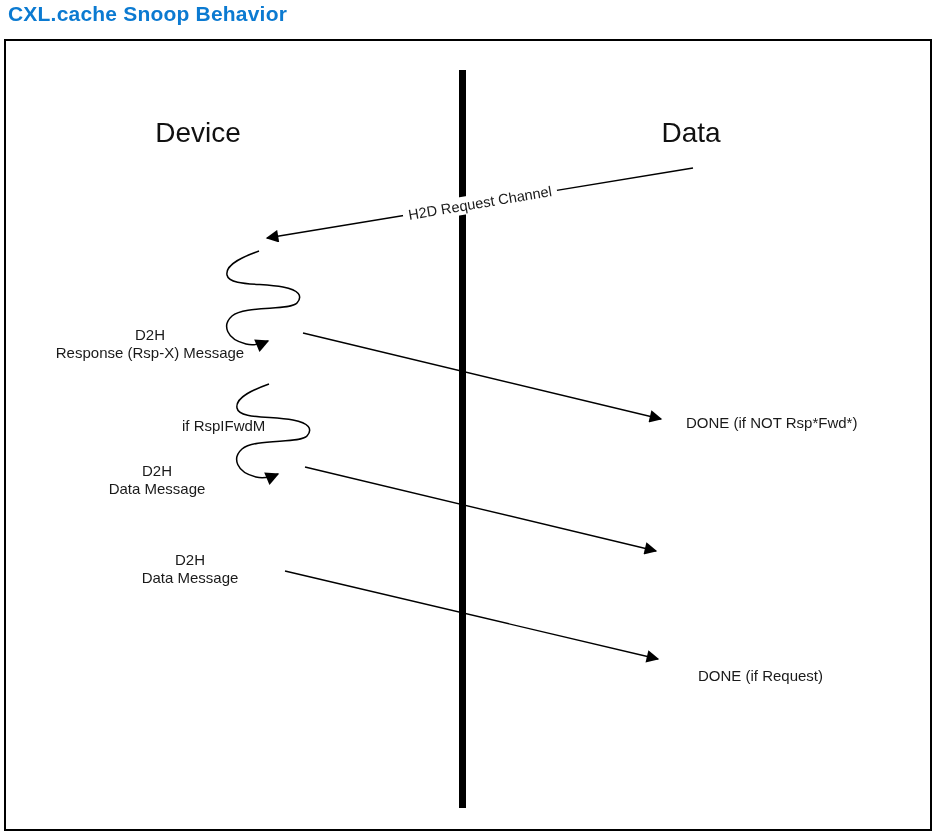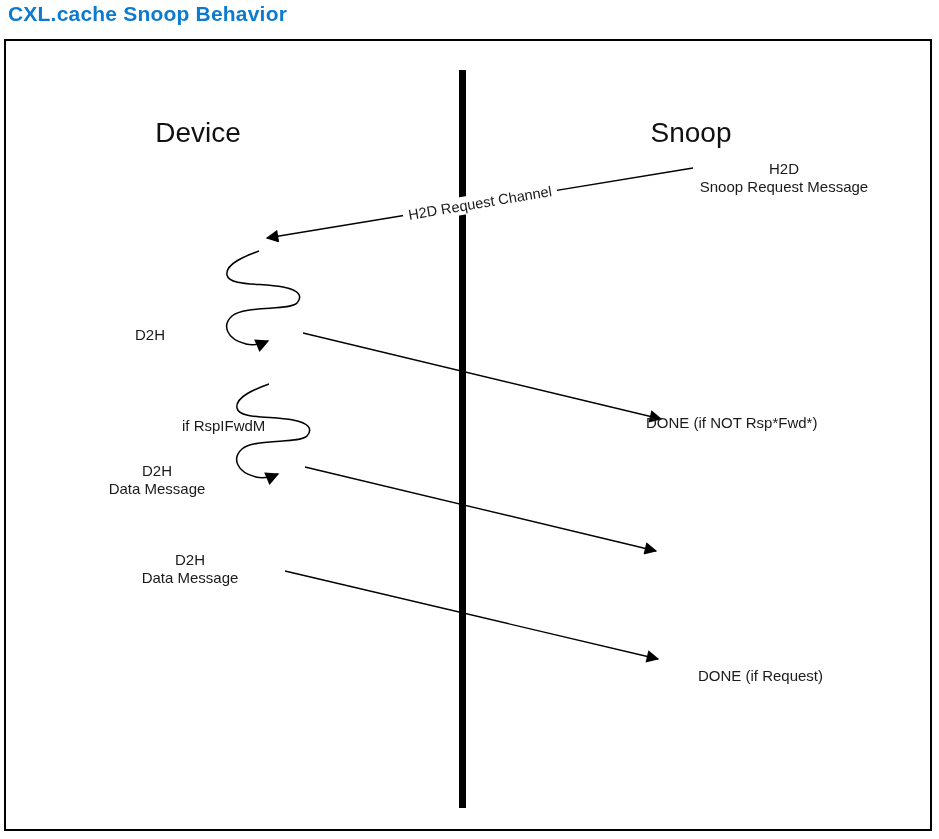--- a/index.html
+++ b/index.html
@@ -89,34 +89,31 @@
              C 229,286 260,283 283,287
              C 299,290 303,296 297,303
              C 290,311 245,305 232,316
              C 222,325 226,339 246,344
              C 254,346 261,344 268,341" fill="none" stroke="#000000" stroke-width="1.5" marker-end="url(#arrow)"></path>
 
     <use href="#squiggle" transform="translate(10,133)"></use>
   </svg>
 
   <div class="actor" style="left:198px;top:95px;">Device</div>
-  <div class="actor" style="left:691px;top:95px;">Snoop</div>
+  <div class="actor" style="left:691px;top:95px;">Data</div>
 
-  <div class="lbl center" style="left:784px;top:160px;">
-    <div>H2D</div>
-    <div>Snoop Request Message</div>
-  </div>
 
   <div class="channel-label">H2D Request Channel</div>
 
   <div class="lbl center" style="left:150px;top:326px;">
     <div>D2H</div>
+    <div>Response (Rsp-X) Message</div>
   </div>
 
-  <div class="lbl" style="left:646px;top:414px;">DONE (if NOT Rsp*Fwd*)</div>
+  <div class="lbl" style="left:686px;top:414px;">DONE (if NOT Rsp*Fwd*)</div>
 
   <div class="lbl" style="left:138px;top:417px;margin-left:44px;">if RspIFwdM</div>
 
   <div class="lbl center" style="left:157px;top:462px;">
     <div>D2H</div>
     <div>Data Message</div>
   </div>
 
   <div class="lbl center" style="left:190px;top:551px;">
     <div>D2H</div>

